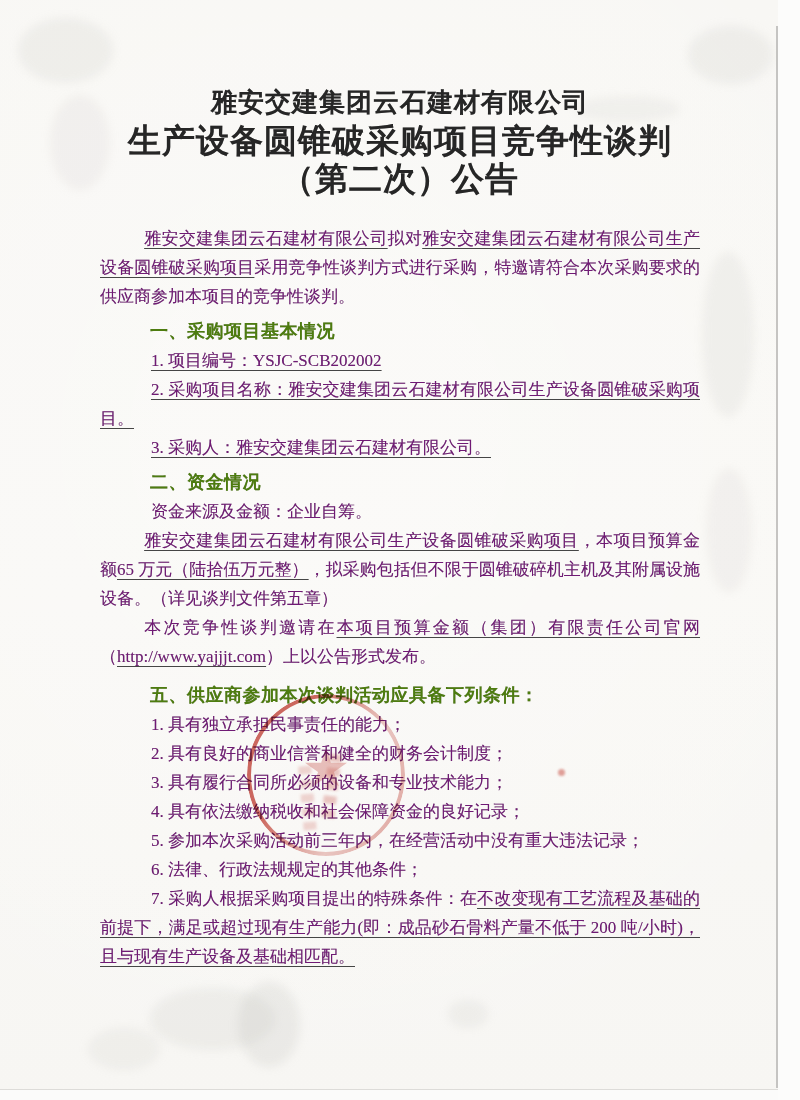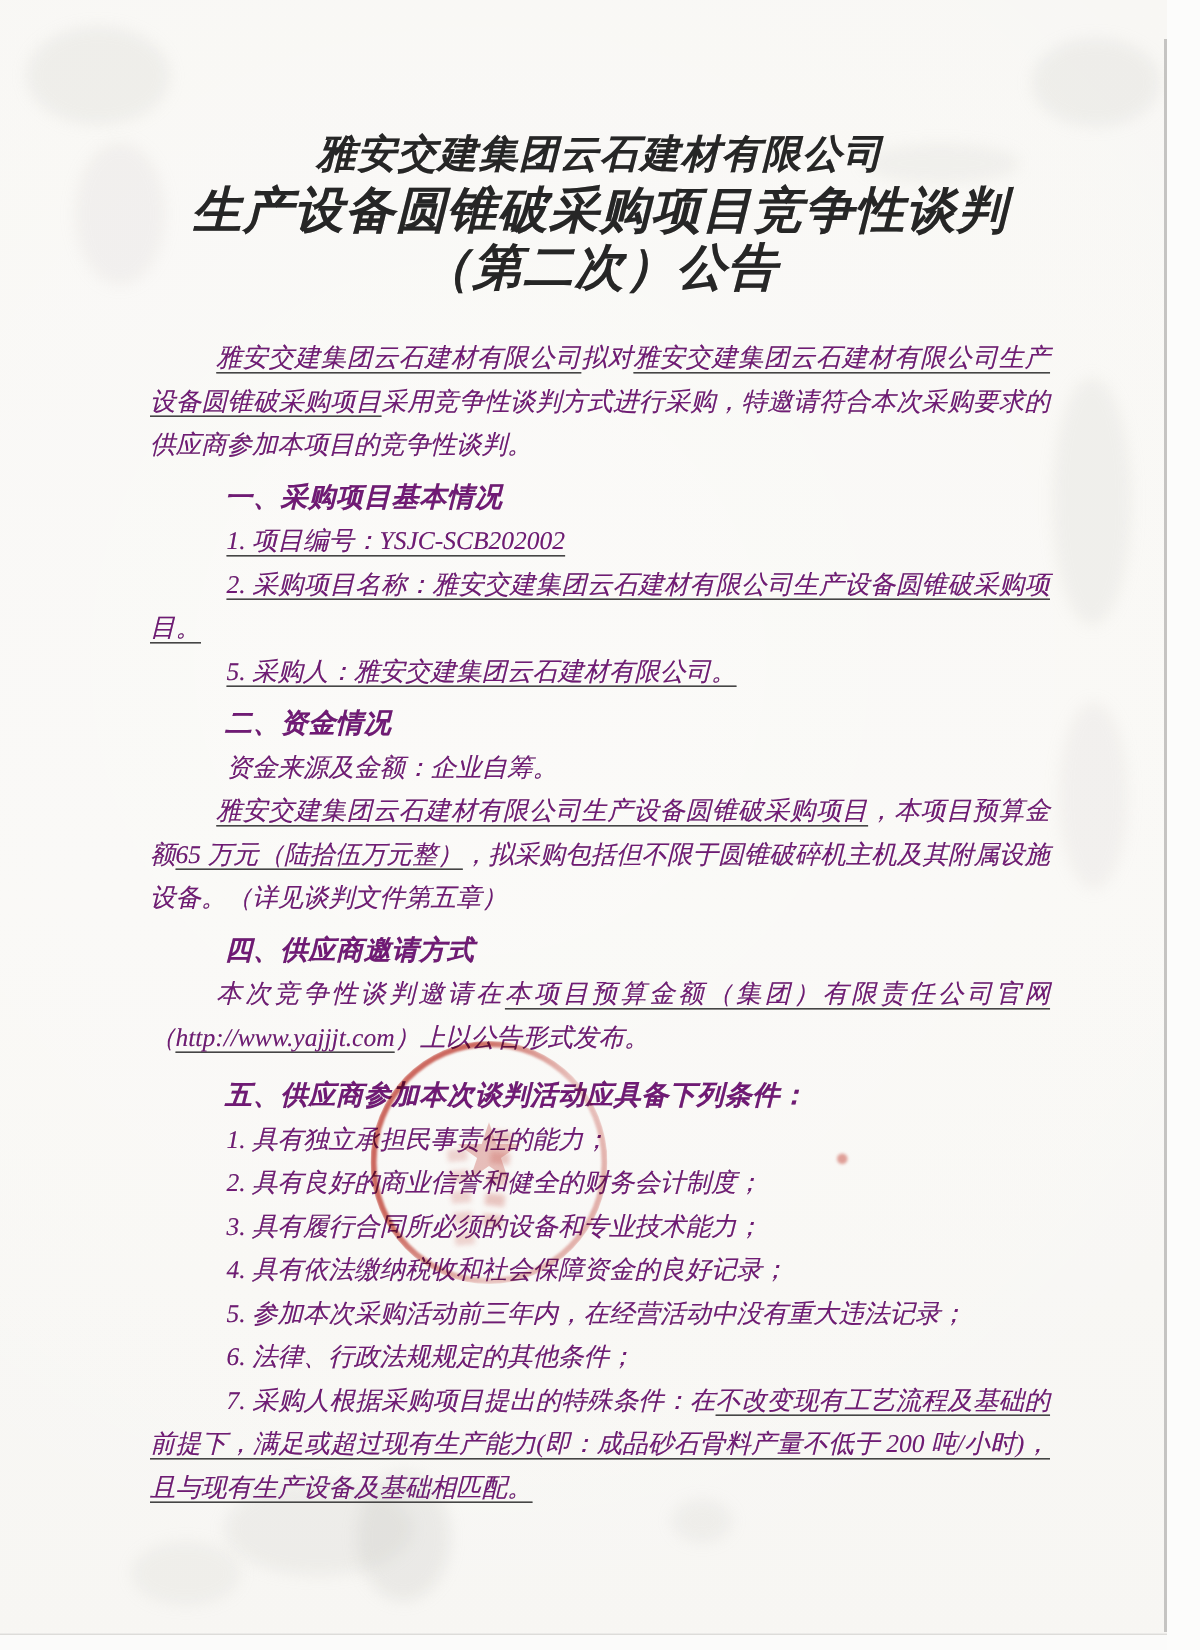--- a/index.html
+++ b/index.html
@@ -31,38 +31,37 @@
   .sm6 { left:706px; top:468px; width:46px;  height:125px; background:rgba(186,184,179,.12); }
   .sm7 { left:150px; top:988px; width:125px; height:62px; }
   .sm8 { left:238px; top:982px; width:62px;  height:85px; background:rgba(180,178,173,.18); }
   .sm9 { left:88px;  top:1028px; width:72px; height:42px; background:rgba(186,184,179,.13); }
   .sm10{ left:448px; top:1000px; width:40px; height:28px; background:rgba(186,184,179,.14); }
 
   .content {
     position:absolute; left:100px; top:84px; width:600px;
     color:#383838;
     text-shadow:0 0 .4px rgba(70,70,70,.45);
-    font-style:italic;
   }
   .doc-title { text-align:center; font-weight:700; letter-spacing:1px; color:#262626; }
   .doc-title .t1 { font-size:26px; line-height:38px; }
   .doc-title .t2 { font-size:33px; line-height:38px; }
 
   p.para {
     font-size:17px; line-height:29px;
     text-align:justify;
     text-indent:2.6em;
     color:#701a75;
   }
   p.intro { margin-top:26px; }
   p.item  { text-indent:3em; }
   h2.sec {
     font-family:"Liberation Sans","DejaVu Sans",sans-serif;
     font-size:18px; line-height:29px; font-weight:700;
-    letter-spacing:.5px; color:#701a75;
+    letter-spacing:.5px; color:#4d7c0f;
     padding-left:50px; margin-top:6px;
   }
   h2.sec5 { margin-top:10px; }
   .u {
     text-decoration:underline;
     text-decoration-thickness:1px;
     text-decoration-color:#454545;
     text-underline-offset:4px;
   }
   
@@ -113,28 +112,27 @@
   <div class="doc-title">
     <div class="t1">雅安交建集团云石建材有限公司</div>
     <div class="t2">生产设备圆锥破采购项目竞争性谈判（第二次）公告</div>
   </div>
 
   <p class="para intro"><span class="u">雅安交建集团云石建材有限公司</span><span>拟对</span><span class="u">雅安交建集团云石建材有限公司生产设备圆锥破采购项目</span><span>采用竞争性谈判方式进行采购，特邀请符合本次采购要求的供应商参加本项目的竞争性谈判。</span></p>
 
   <h2 class="sec">一、采购项目基本情况</h2>
   <p class="para item"><span class="u">1. 项目编号：YSJC-SCB202002</span></p>
   <p class="para item"><span class="u">2. 采购项目名称：雅安交建集团云石建材有限公司生产设备圆锥破采购项目。</span></p>
-  <p class="para item"><span class="u">5. 采购人：雅安交建集团云石建材有限公司。</span></p>
+  <p class="para item"><span class="u">3. 采购人：雅安交建集团云石建材有限公司。</span></p>
 
   <h2 class="sec">二、资金情况</h2>
   <p class="para item">资金来源及金额：企业自筹。</p>
 
   <p class="para"><span class="u">雅安交建集团云石建材有限公司生产设备圆锥破采购项目</span><span>，本项目预算金额</span><span class="u">65 万元（陆拾伍万元整）</span><span>，拟采购包括但不限于圆锥破碎机主机及其附属设施设备。（详见谈判文件第五章）</span></p>
 
-  <h2 class="sec">四、供应商邀请方式</h2>
   <p class="para"><span>本次竞争性谈判邀请在</span><span class="u">本项目预算金额（集团）有限责任公司官网</span><span>（</span><span class="u">http://www.yajjjt.com</span><span>）上以公告形式发布。</span></p>
 
   <h2 class="sec sec5">五、供应商参加本次谈判活动应具备下列条件：</h2>
   <p class="para item">1. 具有独立承担民事责任的能力；</p>
   <p class="para item">2. 具有良好的商业信誉和健全的财务会计制度；</p>
   <p class="para item">3. 具有履行合同所必须的设备和专业技术能力；</p>
   <p class="para item">4. 具有依法缴纳税收和社会保障资金的良好记录；</p>
   <p class="para item">5. 参加本次采购活动前三年内，在经营活动中没有重大违法记录；</p>
   <p class="para item">6. 法律、行政法规规定的其他条件；</p>
   <p class="para item"><span>7. 采购人根据采购项目提出的特殊条件：在</span><span class="u">不改变现有工艺流程及基础的前提下，满足或超过现有生产能力(即：成品砂石骨料产量不低于 200 吨/小时)，且与现有生产设备及基础相匹配。</span></p>

